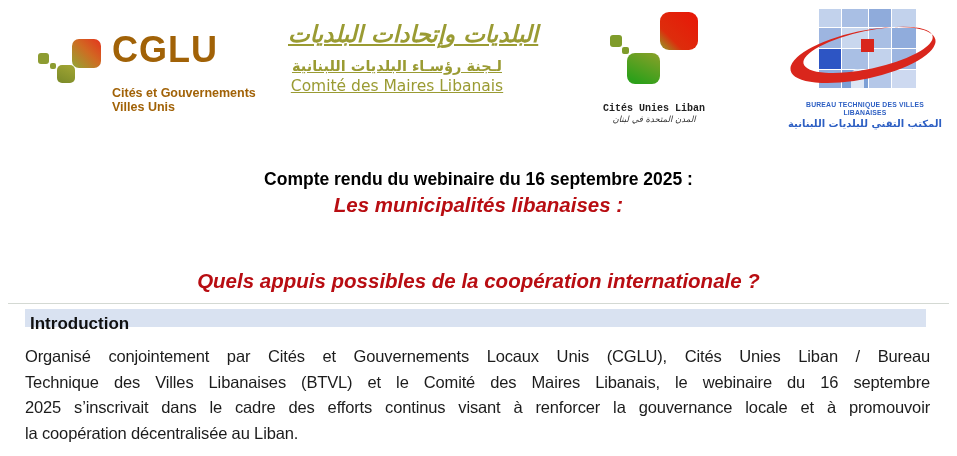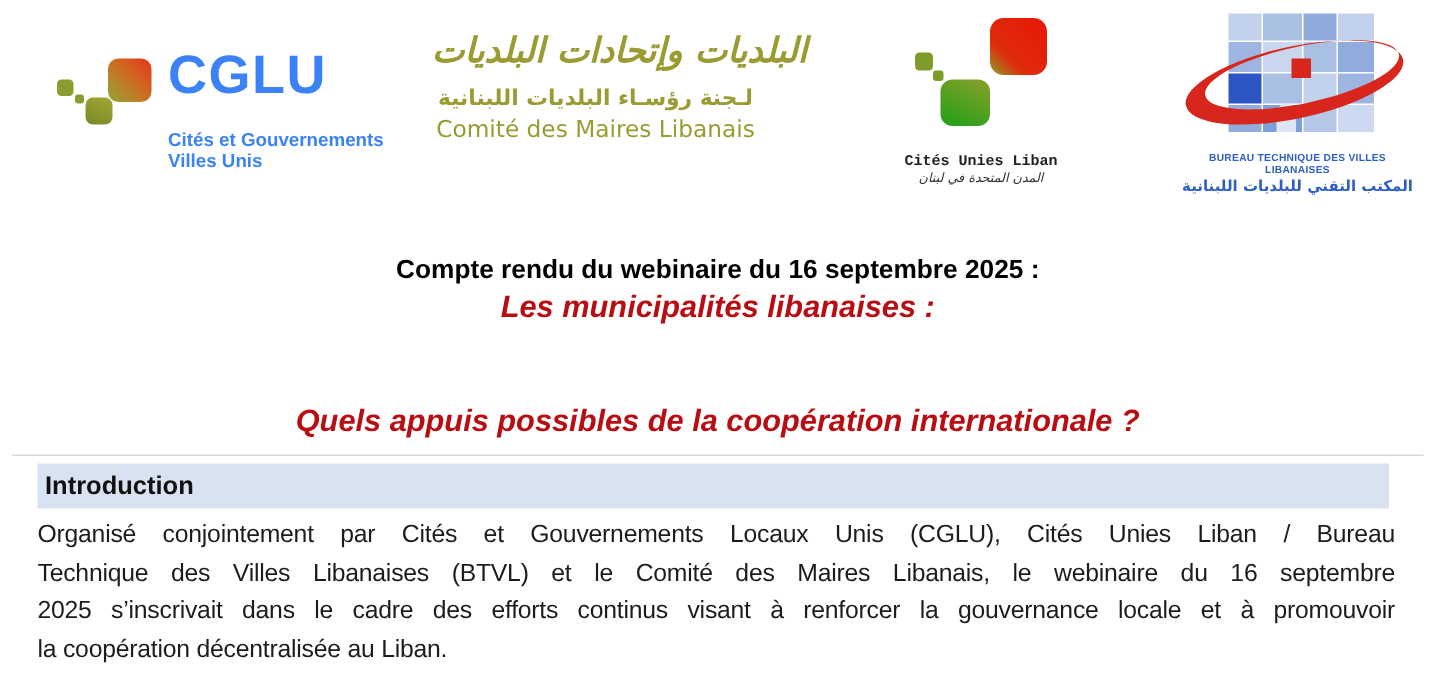--- a/index.html
+++ b/index.html
@@ -20,26 +20,26 @@
   
   .cglu { left: 38px; top: 33px; display: flex; }
   .cglu-mark { position: relative; width: 68px; height: 58px; margin-top: 6px; }
   .cglu-mark .sq { position: absolute; }
   .cglu-sq-big   { left: 34px; top: 0;   width: 29px; height: 29px; border-radius: 7px;
                    background: linear-gradient(225deg, #e23a1e 5%, #d06a22 45%, #97a233 95%); }
   .cglu-sq-med   { left: 19px; top: 26px; width: 18px; height: 18px; border-radius: 5px;
                    background: linear-gradient(205deg, #a0a433 10%, #7d8c29 90%); }
   .cglu-sq-small { left: 0;    top: 14px; width: 11px; height: 11px; border-radius: 3px; background: #8d9c31; }
   .cglu-sq-tiny  { left: 12px; top: 24px; width: 6px;  height: 6px;  border-radius: 2px; background: #8d9c31; }
-  .cglu-text { margin-left: 6px; color: #3b82f6; }
+  .cglu-text { margin-left: 6px; color: #a16207; }
   .cglu-acronym { font-size: 36px; font-weight: bold; line-height: 34px; letter-spacing: 1px; }
   .cglu-sub { font-size: 12.5px; font-weight: bold; line-height: 13.5px; margin-top: 20px; }
 
   
-  .maires { left: 288px; top: 12px; width: 218px; text-align: center; color: #9a9b33; }
+  .maires { left: 288px; top: 12px; width: 218px; text-align: center; color: #9a9b33; text-decoration: underline; }
   .maires-callig { font-family: "DejaVu Sans", sans-serif; font-size: 23px; font-weight: bold;
                    font-style: italic; line-height: 44px; white-space: nowrap; }
   .maires-ar { font-family: "DejaVu Sans", sans-serif; font-size: 14.5px; font-weight: bold; line-height: 20px; }
   .maires-fr { font-family: "DejaVu Sans", sans-serif; font-size: 15.5px; line-height: 21px; }
 
   
   .cul { left: 598px; top: 12px; width: 112px; text-align: center; }
   .cul-mark { position: relative; width: 92px; height: 73px; margin: 0 auto; }
   .cul-mark .sq { position: absolute; }
   .cul-sq-big   { left: 52px; top: 0;    width: 38px; height: 38px; border-radius: 9px;
@@ -59,21 +59,21 @@
   
   .title-main { position: absolute; top: 157px; left: 0; width: 100%; text-align: center;
                 font-size: 17.5px; font-weight: bold; color: #000; margin-top: 12px; }
   .title-red  { position: absolute; left: 0; width: 100%; text-align: center;
                 font-size: 20.5px; font-weight: bold; font-style: italic; color: #b80d12; }
   .title-red-1 { top: 193px; }
   .title-red-2 { top: 226px; margin-top: 43px; }
 
   
   .section-divider { position: absolute; top: 303px; left: 8px; width: 941px; height: 1px; background: #d4d9d3; }
-  .intro-bar { position: absolute; top: 309px; left: 25px; width: 901px; height: 30px; background: #d9e2f1; }
+  .intro-bar { position: absolute; top: 309px; left: 25px; width: 901px; height: 18px; background: #d9e2f1; }
   .intro-heading { font-size: 17px; font-weight: bold; line-height: 30px; padding-left: 5px; color: #111; }
   .intro-text { position: absolute; top: 344px; left: 25px; width: 905px;
                 font-size: 16.5px; line-height: 25.5px; letter-spacing: -0.15px; color: #1c1c1c; }
   .para-line { text-align: justify; text-align-last: justify; }
   .para-line.last { text-align-last: left; }
 </style>
 </head>
 <body>
 
 <div class="page">

